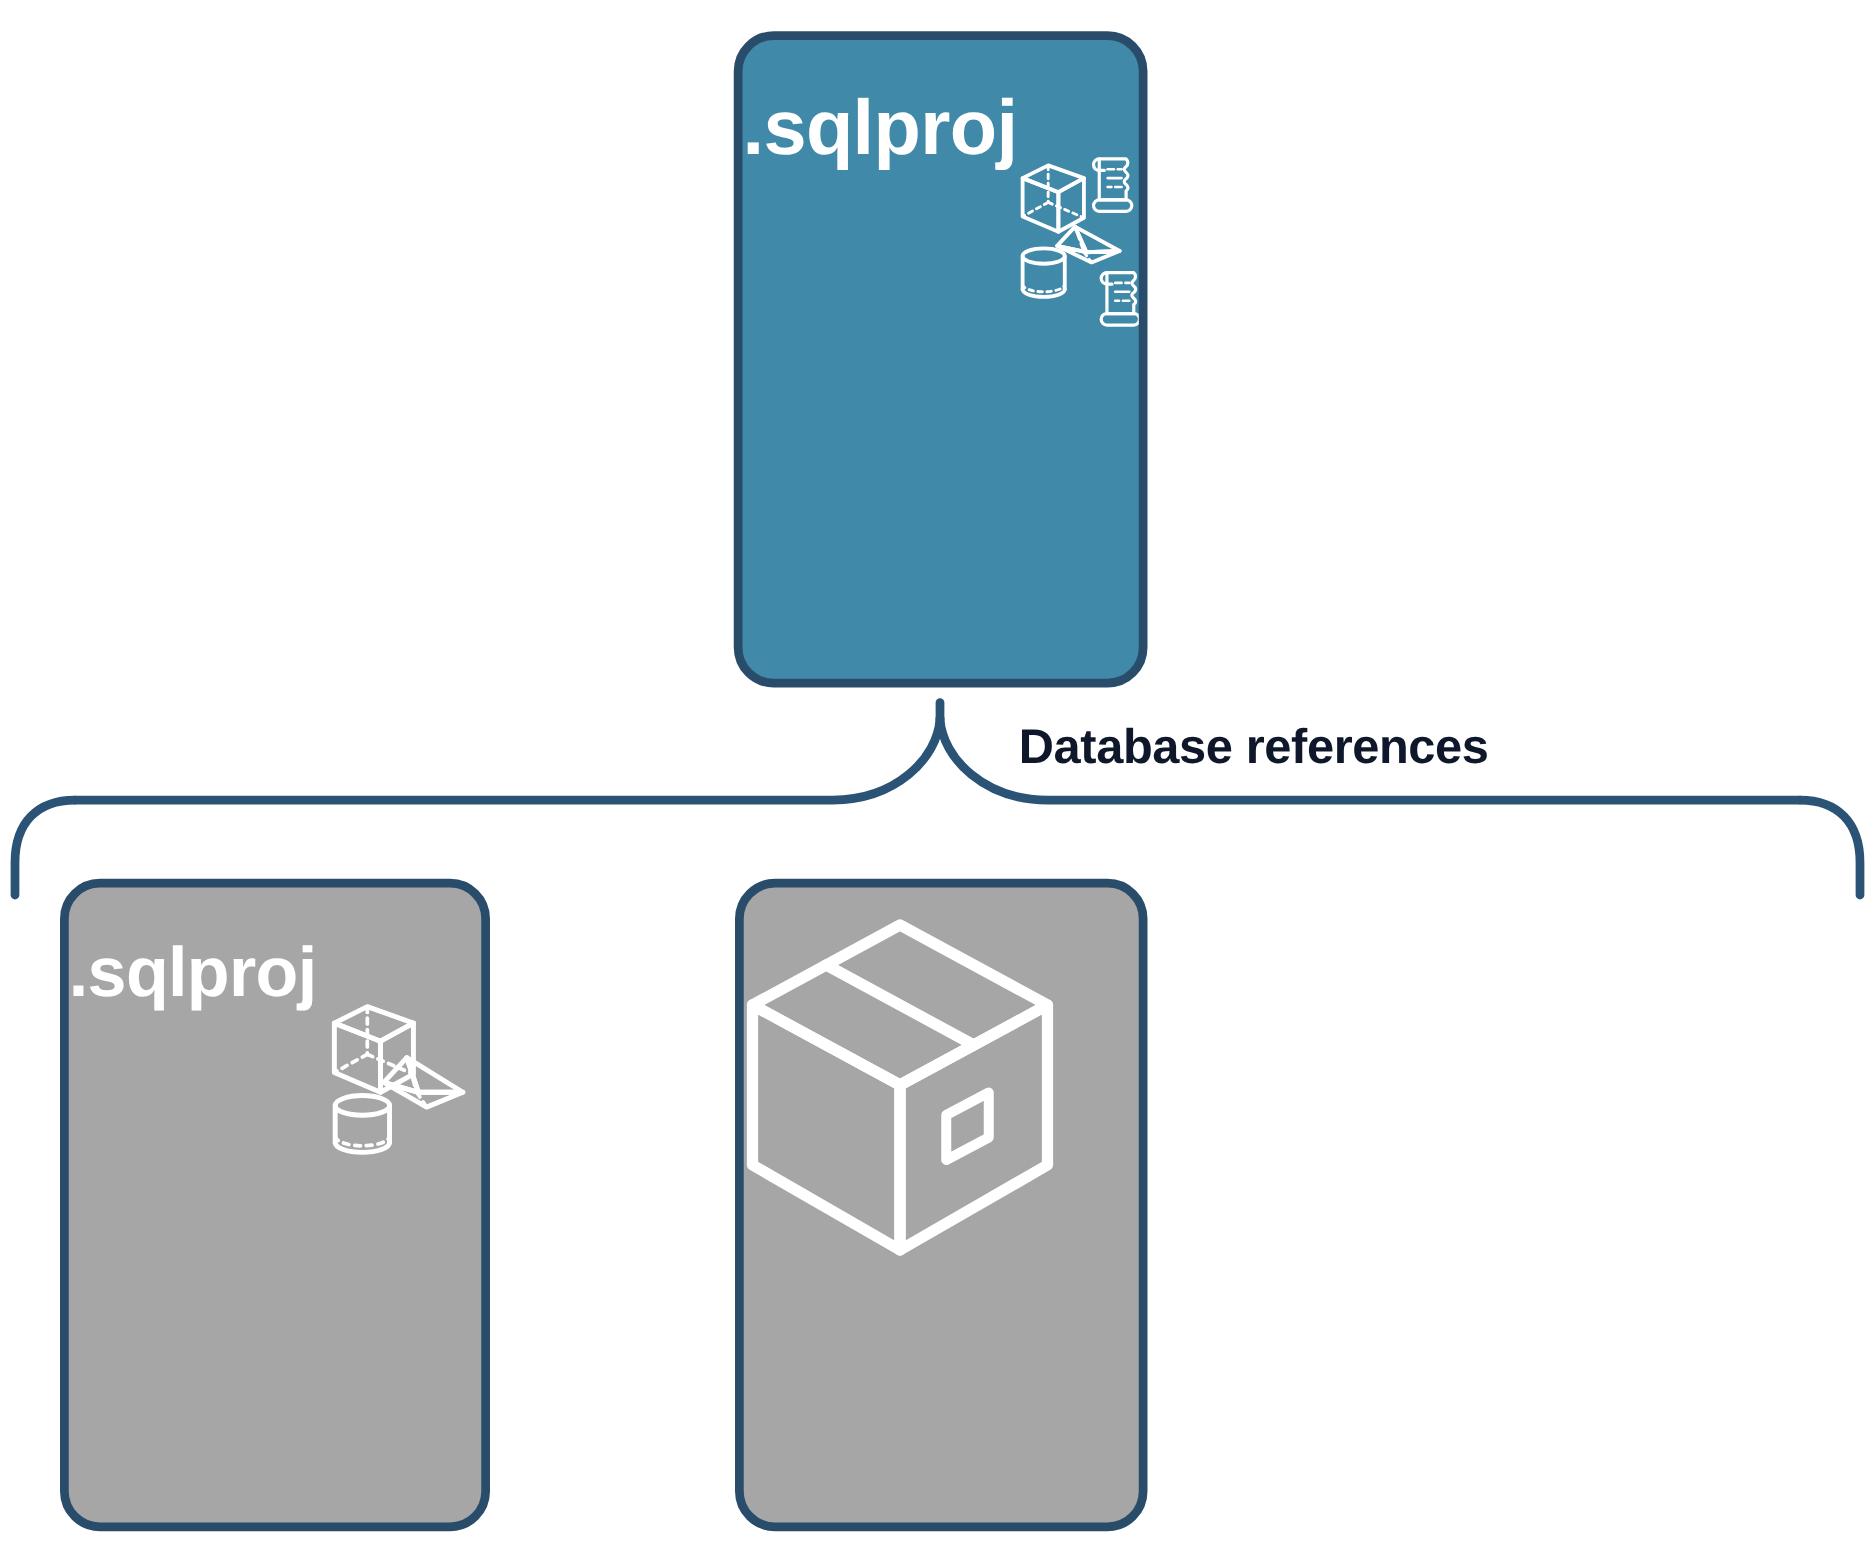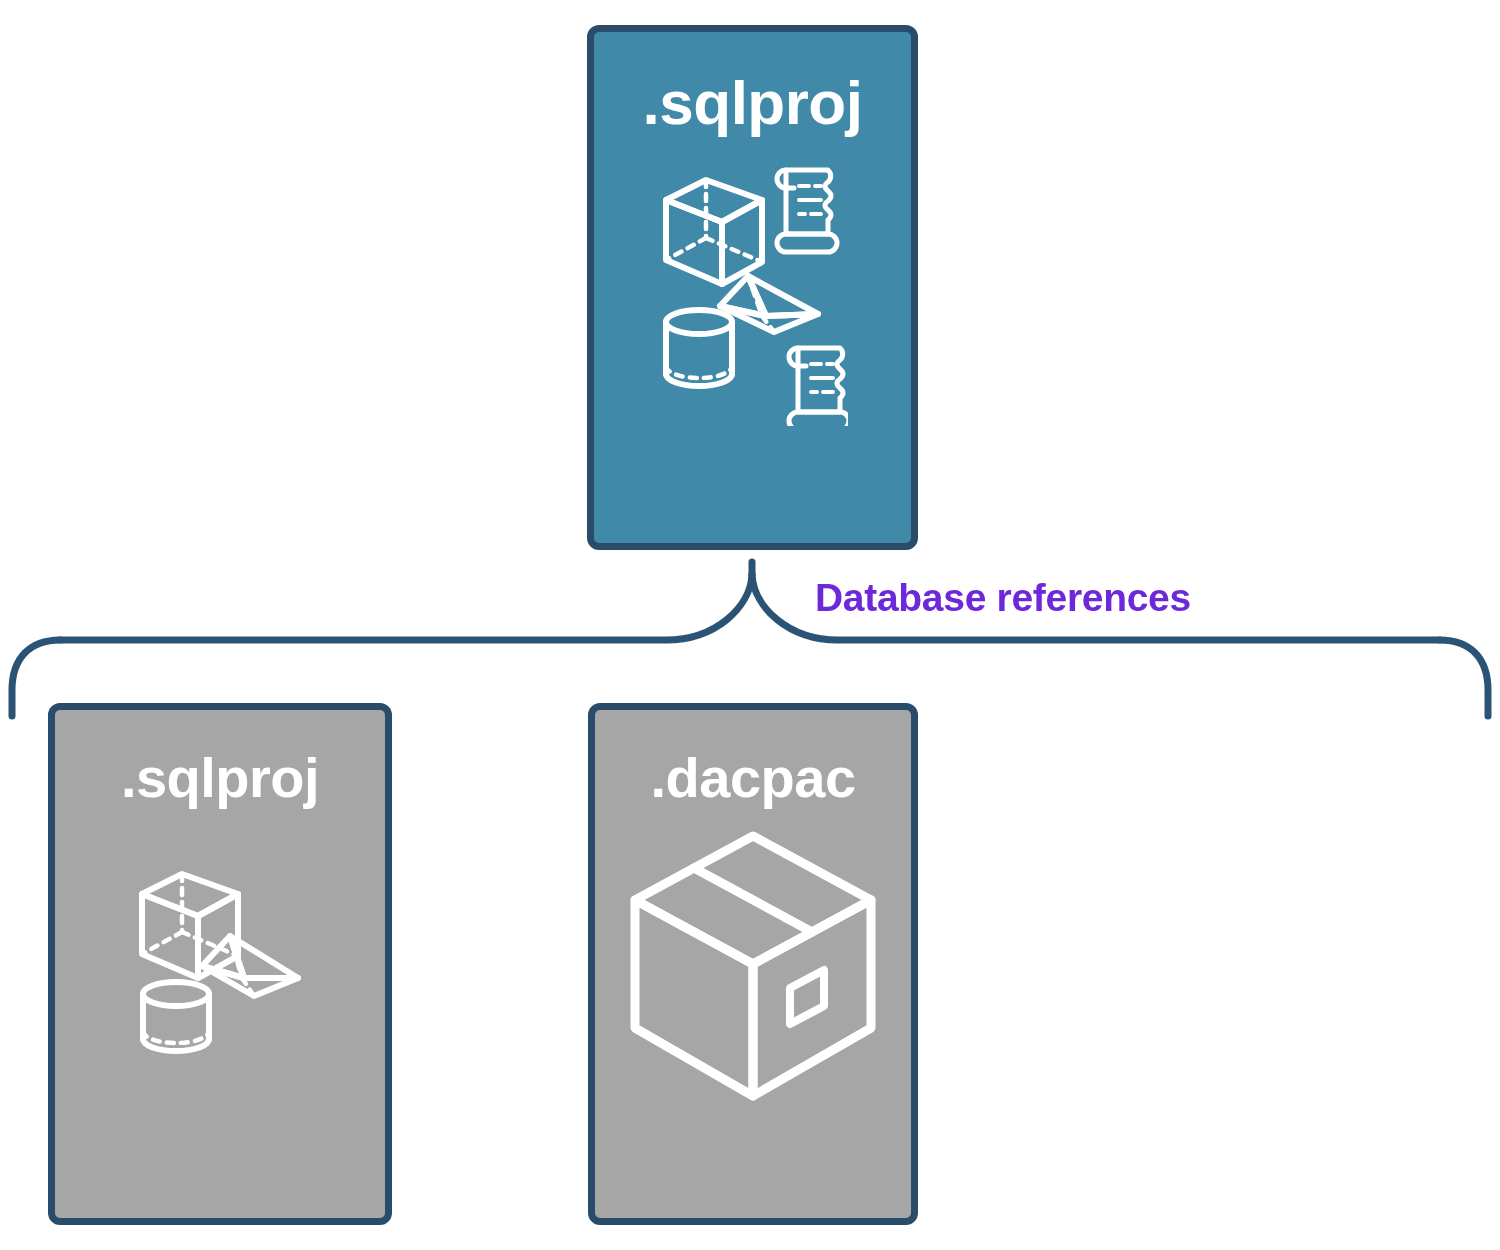--- a/index.html
+++ b/index.html
@@ -18,24 +18,24 @@
     position: absolute;
     left: 0; top: 0;
     width: 1500px;
     height: 1250px;
   }
   .card {
     position: absolute;
     box-sizing: border-box;
     border-style: solid;
     border-width: 7px;
-    border-radius: 12px;
+    border-radius: 32px;
     display: flex;
-    flex-direction: column;
-    align-items: center;
+    flex-direction: row;
+    align-items: flex-start;
   }
   .card-title {
     font-weight: bold;
     color: #ffffff;
     letter-spacing: -0.5px;
     line-height: 1;
     white-space: nowrap;
     user-select: none;
   }
   .card-icon {
@@ -88,21 +88,21 @@
     pointer-events: none;
   }
 
   
   #edge-label {
     position: absolute;
     left: 815px;
     top: 578px;
     font-size: 39px;
     font-weight: bold;
-    color: #6d28d9;
+    color: #0f172a;
     letter-spacing: -0.3px;
     white-space: nowrap;
     line-height: 1;
     user-select: none;
   }
 </style>
 </head>
 <body>
 
 <div id="stage">
@@ -204,21 +204,20 @@
         <ellipse cx="56" cy="140" rx="33" ry="12"></ellipse>
         <path d="M23 140 L23 185"></path>
         <path d="M89 140 L89 185"></path>
         <path d="M23 185 a33 12 0 0 0 66 0"></path>
         <path d="M23 177 a33 12 0 0 0 66 0" stroke-dasharray="7 7" stroke-width="4.5"></path>
       </g>
     </svg>
   </div>
 
   <div class="card card-leaf" id="card-dacpac">
-    <div class="card-title">.dacpac</div>
 
     <svg class="card-icon" width="250" height="280" viewBox="0 0 250 280" fill="none" stroke="#FFFFFF" stroke-width="9" stroke-linecap="round" stroke-linejoin="round">
 
       <path d="M125 8 L243 72 L125 136 L7 72 Z"></path>
       <path d="M66 40 L184 104"></path>
 
       <path d="M7 72 L7 200 L125 268 L125 136 Z"></path>
 
       <path d="M125 136 L125 268 L243 200 L243 72 Z"></path>
 

